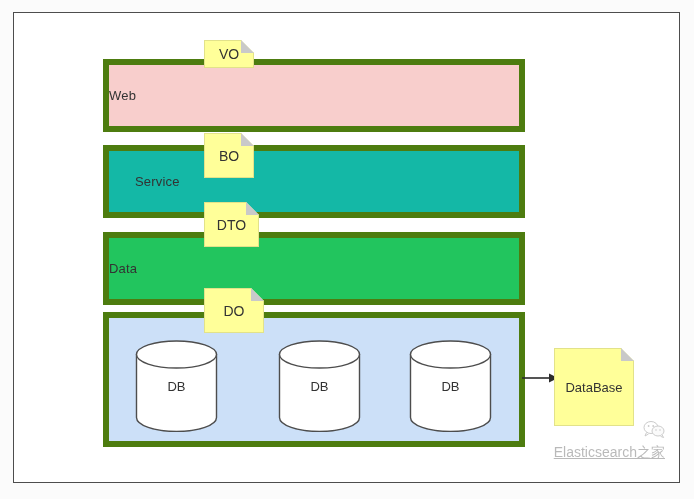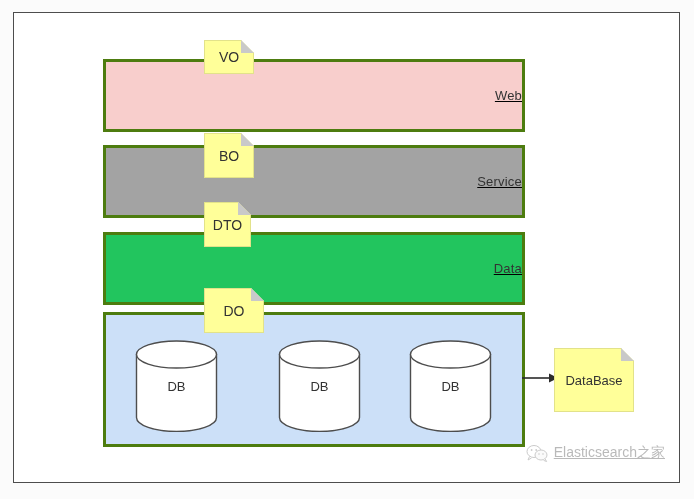--- a/index.html
+++ b/index.html
@@ -32,25 +32,24 @@
     height: 471px;
     background: #ffffff;
     border: 1px solid #4d4d4d;
     box-sizing: border-box;
   }
 
   
   .layer {
     position: absolute;
     box-sizing: border-box;
-    border: 3px solid #4d7c0f;
+    border: 6px solid #4d7c0f;
     display: flex;
     align-items: center;
-    justify-content: flex-end;
-    text-decoration: underline;
+    justify-content: flex-start;
   }
   .layer-label {
     font-size: 13px;
     color: #333333;
     letter-spacing: 0.2px;
     user-select: none;
   }
 
   #layer-web     { left: 89px;  top: 46px;  width: 422px; height: 73px; }
   #layer-service { left: 89px;  top: 132px; width: 422px; height: 73px; }
@@ -84,30 +83,30 @@
     clip-path: polygon(0 0, 100% 100%, 0 100%);
   }
   .note .note-text {
     position: relative;
     z-index: 2;
     font-size: 14px;
     color: #333333;
     user-select: none;
   }
 
-  #note-vo  { left: 190px; top: 27px;  width: 50px; height: 34px; }
+  #note-vo  { left: 190px; top: 27px;  width: 50px; height: 28px; }
   #note-bo  { left: 190px; top: 120px; width: 50px; height: 45px; }
-  #note-dto { left: 190px; top: 189px; width: 47px; height: 45px; }
+  #note-dto { left: 190px; top: 189px; width: 55px; height: 45px; }
   #note-do  { left: 190px; top: 275px; width: 60px; height: 45px; }
 
   #note-database {
     left: 540px;
     top: 335px;
     width: 80px;
-    height: 64px;
+    height: 78px;
   }
   #note-database .note-text { font-size: 13px; }
 
   
   .cylinder {
     position: absolute;
     width: 83px;
     height: 92px;
   }
   .cylinder svg { display: block; }
@@ -136,23 +135,24 @@
     width: 36px;
     height: 14px;
   }
 
   
   #watermark {
     position: absolute;
     right: 14px;
     bottom: 20px;
     display: flex;
-    align-items: flex-start;
+    align-items: flex-end;
     gap: 6px;
     opacity: 0.45;
+    flex-direction: column;
   }
   #watermark .wm-text {
     font-size: 14px;
     color: #666666;
     text-decoration: underline;
     white-space: nowrap;
     user-select: none;
   }
   #watermark .wm-icon { display: block; }
 </style>
@@ -160,21 +160,21 @@
 <body>
 
 <div id="canvas">
 
   <div class="page-frame">
 
     <div class="layer" id="layer-web" style="background:#f8cecc;">
       <span class="layer-label">Web</span>
     </div>
 
-    <div class="layer" id="layer-service" style="background:#a3a3a3;">
+    <div class="layer" id="layer-service" style="background:#14b8a6;padding-left:26px;">
       <span class="layer-label">Service</span>
     </div>
 
     <div class="layer" id="layer-data" style="background:#22c55e;">
       <span class="layer-label">Data</span>
     </div>
 
     <div class="layer" id="layer-db" style="background:#cce0f8;">
 
       

